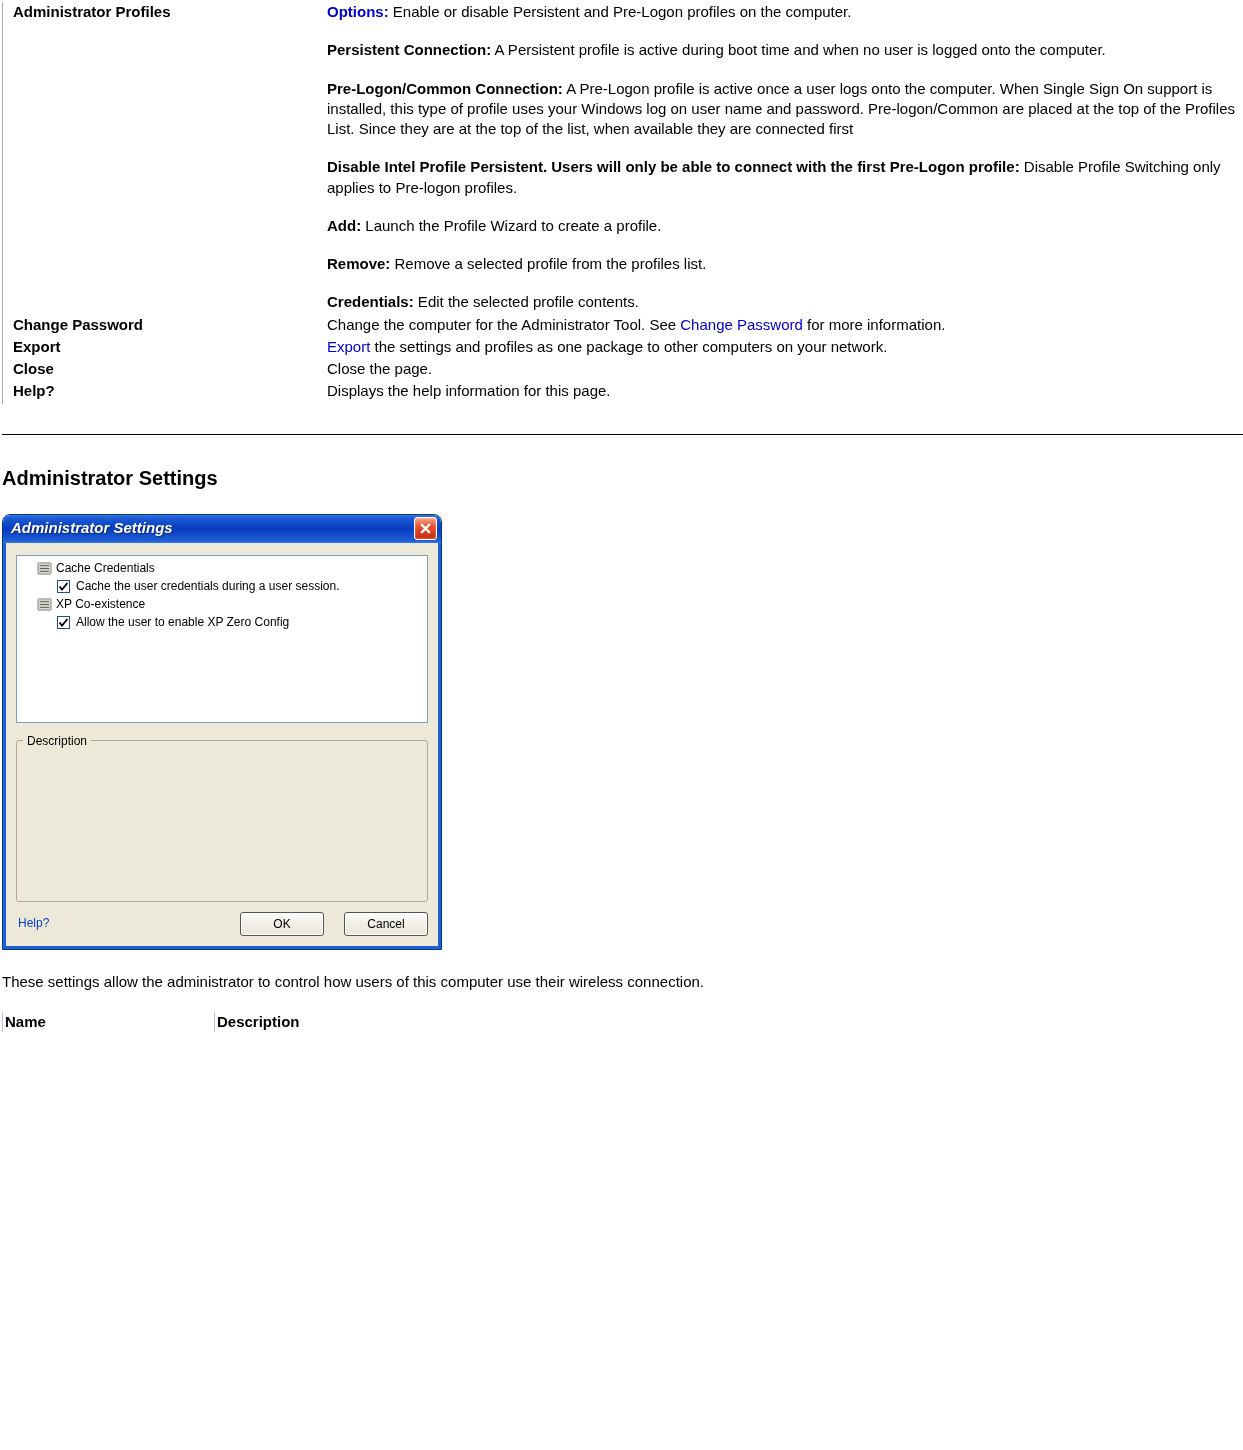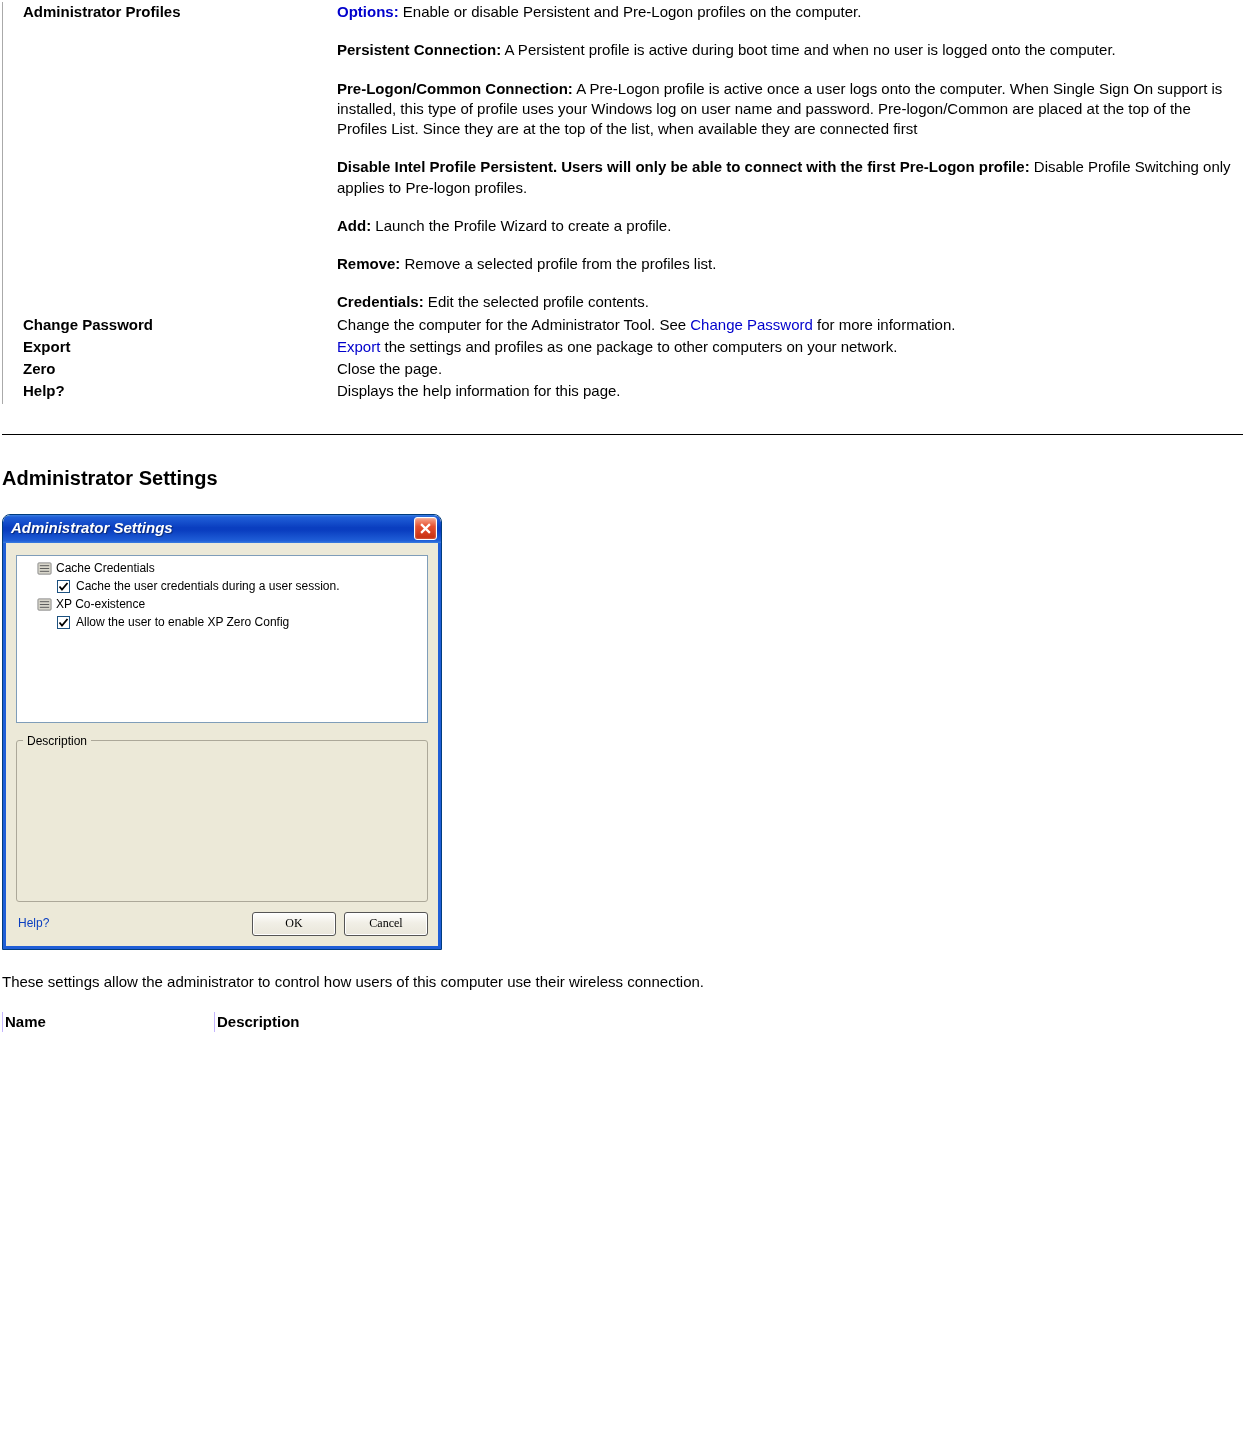--- a/index.html
+++ b/index.html
@@ -15,21 +15,21 @@
     border-collapse: collapse;
     width: 100%;
   }
   table.doc-table td {
     vertical-align: top;
     padding: 0 4px 2px 0;
   }
   table.doc-table td.col1 {
     width: 310px;
     border-left: 1px solid #aaa;
-    padding-left: 20px;
+    padding-left: 10px;
     font-weight: bold;
     margin-top: 16px;
   }
   .bold { font-weight: bold; }
   .link { color: #0000cc; cursor: pointer; }
   .para-gap { margin-top: 18px; }
   hr.sep {
     border: none;
     border-top: 1px solid #000;
     margin: 30px 0 30px 0;
@@ -135,25 +135,25 @@
     padding: 2px 0 0 2px;
   }
   .help-link {
     color: #0a3ec0;
     margin-right: auto;
     cursor: pointer;
   }
   .xp-button {
     width: 84px;
     height: 24px;
-    margin-left: 8px;
+    margin-left: 20px;
     border: 1px solid #555;
     border-radius: 3px;
     background: linear-gradient(to bottom, #ffffff, #f1efe6 45%, #e9e6da);
-    font-family: Liberation Serif, serif;
+    font-family: Liberation Sans, sans-serif;
     font-size: 12px;
     cursor: pointer;
     box-shadow: inset 0 0 0 1px #fff;
   }
 
   p.intro-text { margin: 0 0 20px 0; }
 
   table.footer-table {
     border-collapse: collapse;
     width: 100%;
@@ -202,21 +202,21 @@
       <span>Change the computer for the Administrator Tool. See </span><span class="link">Change Password </span><span>for more information.</span>
     </td>
   </tr>
   <tr>
     <td class="col1">Export</td>
     <td>
       <span class="link">Export</span><span> the settings and profiles as one package to other computers on your network.</span>
     </td>
   </tr>
   <tr>
-    <td class="col1">Zero</td>
+    <td class="col1">Close</td>
     <td>Close the page.</td>
   </tr>
   <tr>
     <td class="col1">Help?</td>
     <td>Displays the help information for this page.</td>
   </tr>
 </tbody>
   </table>
 
 <hr class="sep">

